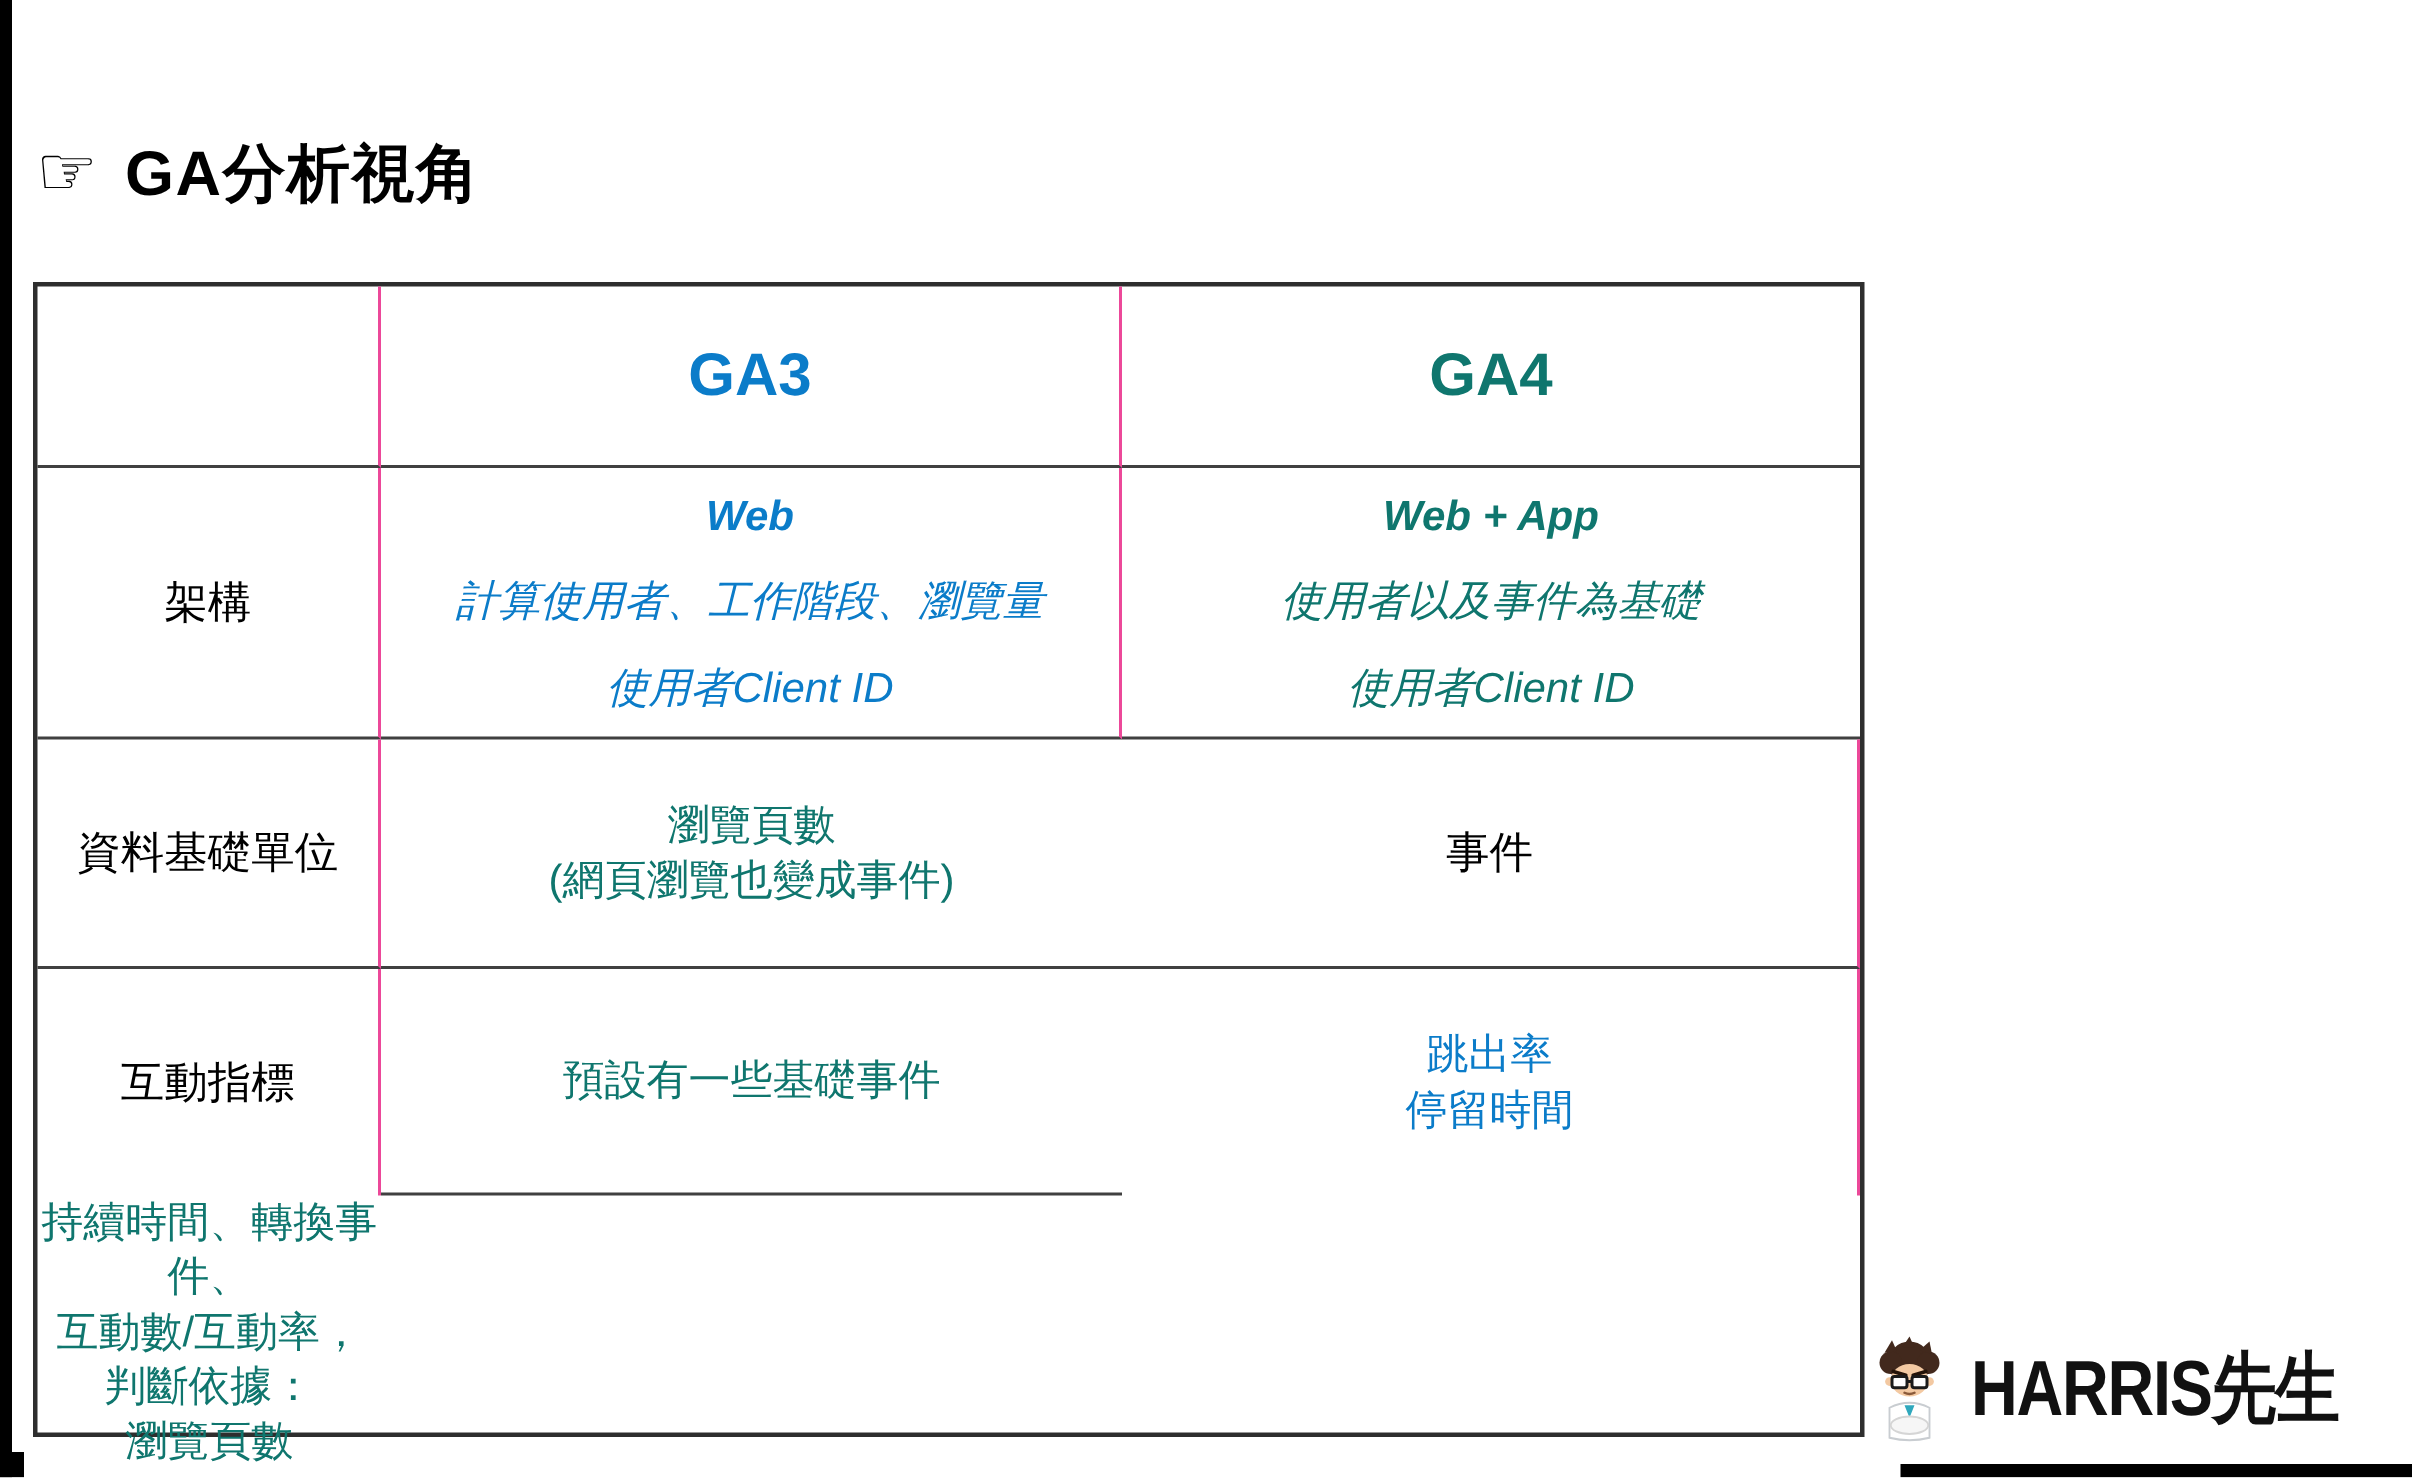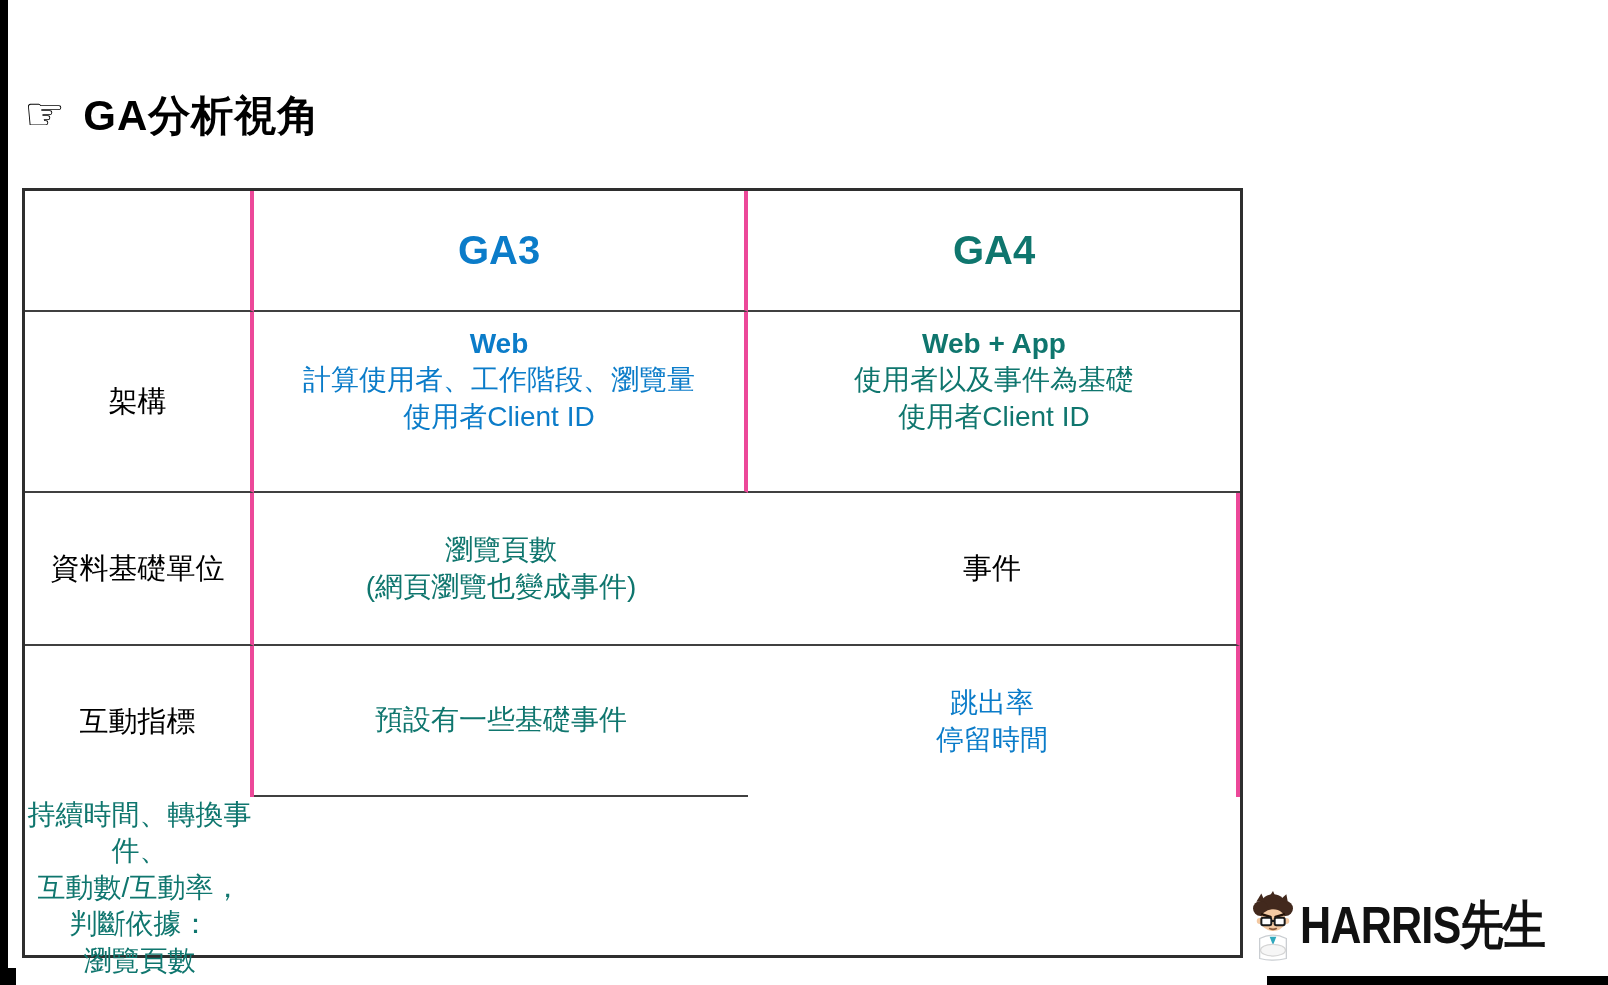--- a/index.html
+++ b/index.html
@@ -30,42 +30,42 @@
     width: 1221px; height: 770px;
     box-sizing: border-box;
     border: 3px solid #2e2e2e;
     display: grid;
     grid-template-columns: 229px 494px 1fr;
     grid-template-rows: 121px 181px 153px 151px 1fr;
     background: #fff;
   }
   .cell {
     box-sizing: border-box;
-    border-right: 4px solid #ec4899;
+    border-right: 2px solid #ec4899;
     border-bottom: 2px solid #404040;
     display: flex; flex-direction: column;
     align-items: center; justify-content: center;
     text-align: center;
   }
   .cell.last-col { border-right: none; }
   .cell.last-row { border-bottom: none; }
 
   .col-head { font-size: 40px; font-weight: 700; }
   .ga3-text { color: #0b7cc9; }
   .ga4-text { color: #0f766e; }
   .row-head { font-size: 29px; color: #000; }
 
   .cell-line { font-size: 28px; line-height: 1.3; }
   .lead { font-weight: 700; }
-  .spread { justify-content: flex-start; padding: 14px 8px; }
+  .spread { justify-content: space-between; padding: 14px 8px; font-style: italic; }
 
   
   .brand {
     position: absolute; left: 1248px; top: 890px;
-    display: flex; align-items: center; gap: 2px;
+    display: flex; align-items: center; gap: 16px;
   }
   .brand-name {
     font-size: 52px; font-weight: 700; color: #111;
     letter-spacing: -1px;
     transform: scaleX(0.83); transform-origin: left center;
     white-space: nowrap;
   }
   .bottom-bar { position: absolute; left: 1267px; top: 976px; width: 341px; height: 9px; background: #000; }
 </style>
 </head>

